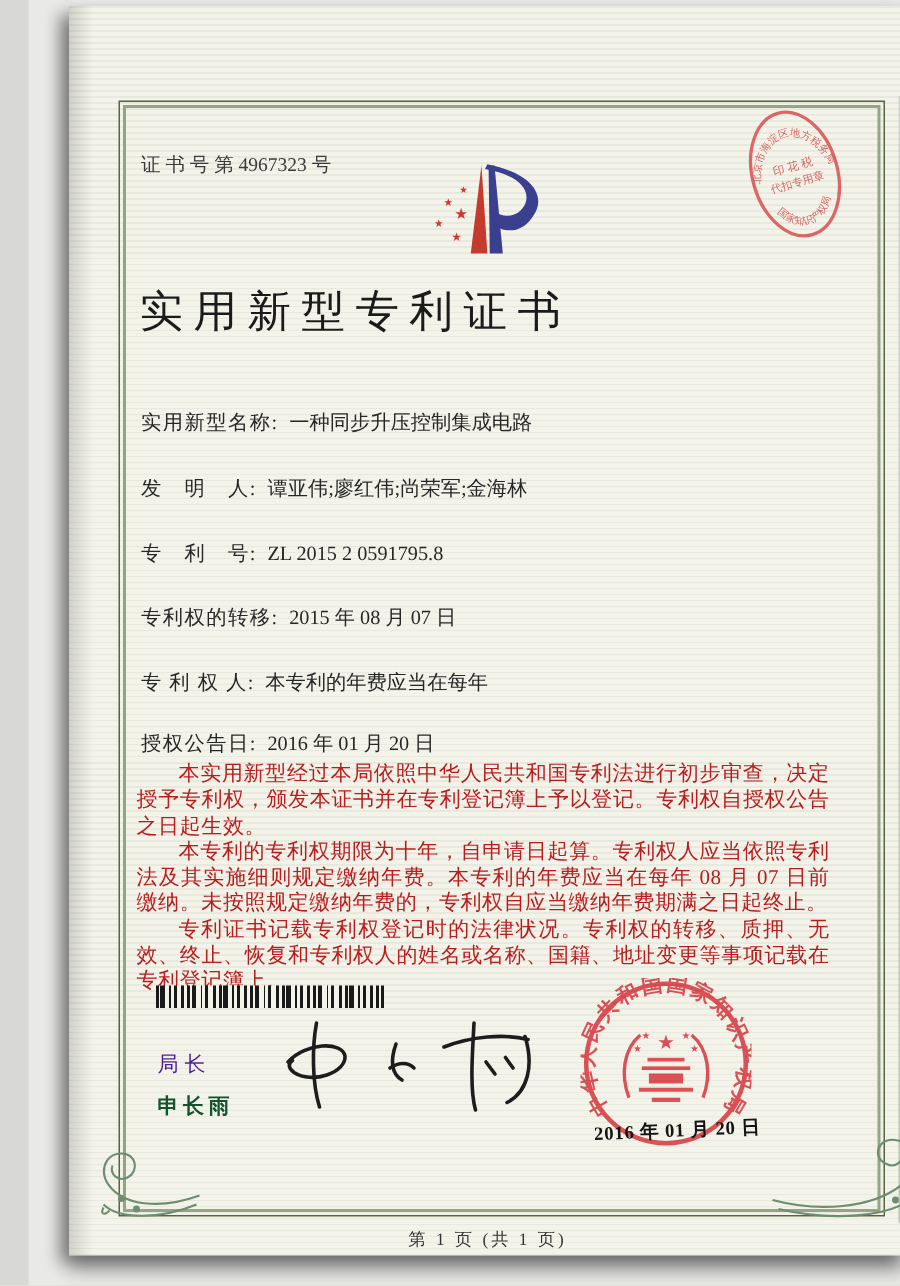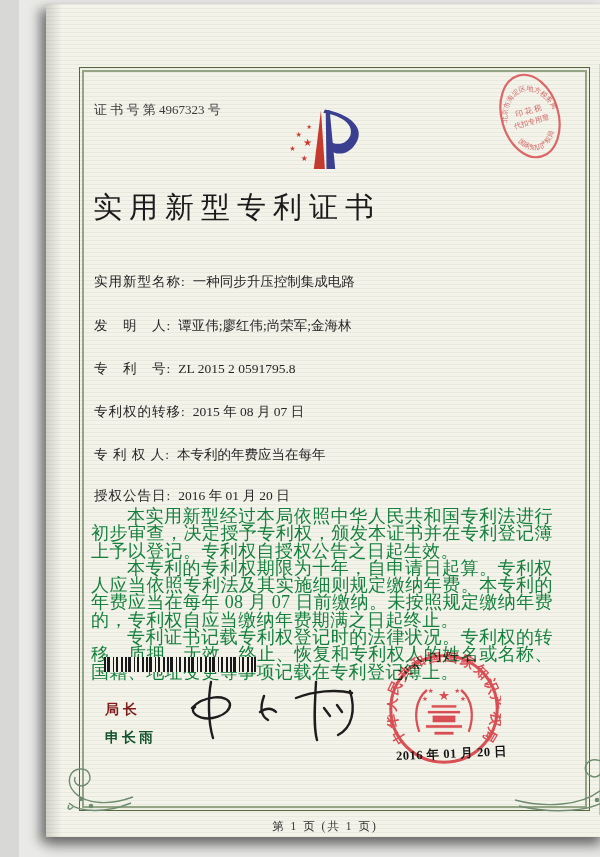--- a/index.html
+++ b/index.html
@@ -55,32 +55,32 @@
   }
   .field-row {
     position:absolute; left:48px; right:40px;
     font-size:13.5px; color:#262626; white-space:nowrap;
   }
   .field-label { letter-spacing:1px; }
   .field-value { margin-left:7px; }
   .r0{top:269px} .r1{top:313px} .r2{top:356px} .r3{top:399px} .r4{top:442px} .r5{top:483px}
   .body-text {
     position:absolute; left:45px; top:504px; width:462px;
-    font-size:18px; line-height:17.3px; color:#15803d;
+    font-size:14px; line-height:17.3px; color:#b91c1c;
     text-align:justify; letter-spacing:.4px;
   }
   .body-text p { margin:0; text-indent:2em; }
   .barcode {
     position:absolute; left:58px; top:653px; width:152px; height:15px;
     background:repeating-linear-gradient(90deg,
       #191919 0 2px, #f4f3ea 2px 3px, #191919 3px 6px, #f4f3ea 6px 9px,
       #191919 9px 10px, #f4f3ea 10px 12px, #191919 12px 14px, #f4f3ea 14px 17px,
       #191919 17px 19px, #f4f3ea 19px 21px);
   }
-  .signer-title { position:absolute; left:59px; top:697px; font-size:14px; font-weight:700; letter-spacing:4px; color:#7f1d1d; }
+  .signer-title { position:absolute; left:59px; top:697px; font-size:14px; font-weight:400; letter-spacing:4px; color:#4c1d95; }
   .signer-name  { position:absolute; left:59px; top:725px; font-size:14px; font-weight:600; letter-spacing:3px; color:#14532d; }
   .signature { position:absolute; left:118px; top:666px; width:215px; height:88px; }
   .seal {
     position:absolute; left:341px; top:648px; width:114px; height:114px;
     z-index:1; opacity:.92; mix-blend-mode:multiply;
   }
   .seal-date {
     position:absolute; left:350px; top:741px; width:140px; z-index:2;
     font-size:12.5px; font-weight:600; color:#141414; white-space:nowrap;
     transform:rotate(-2.5deg); letter-spacing:.5px;

